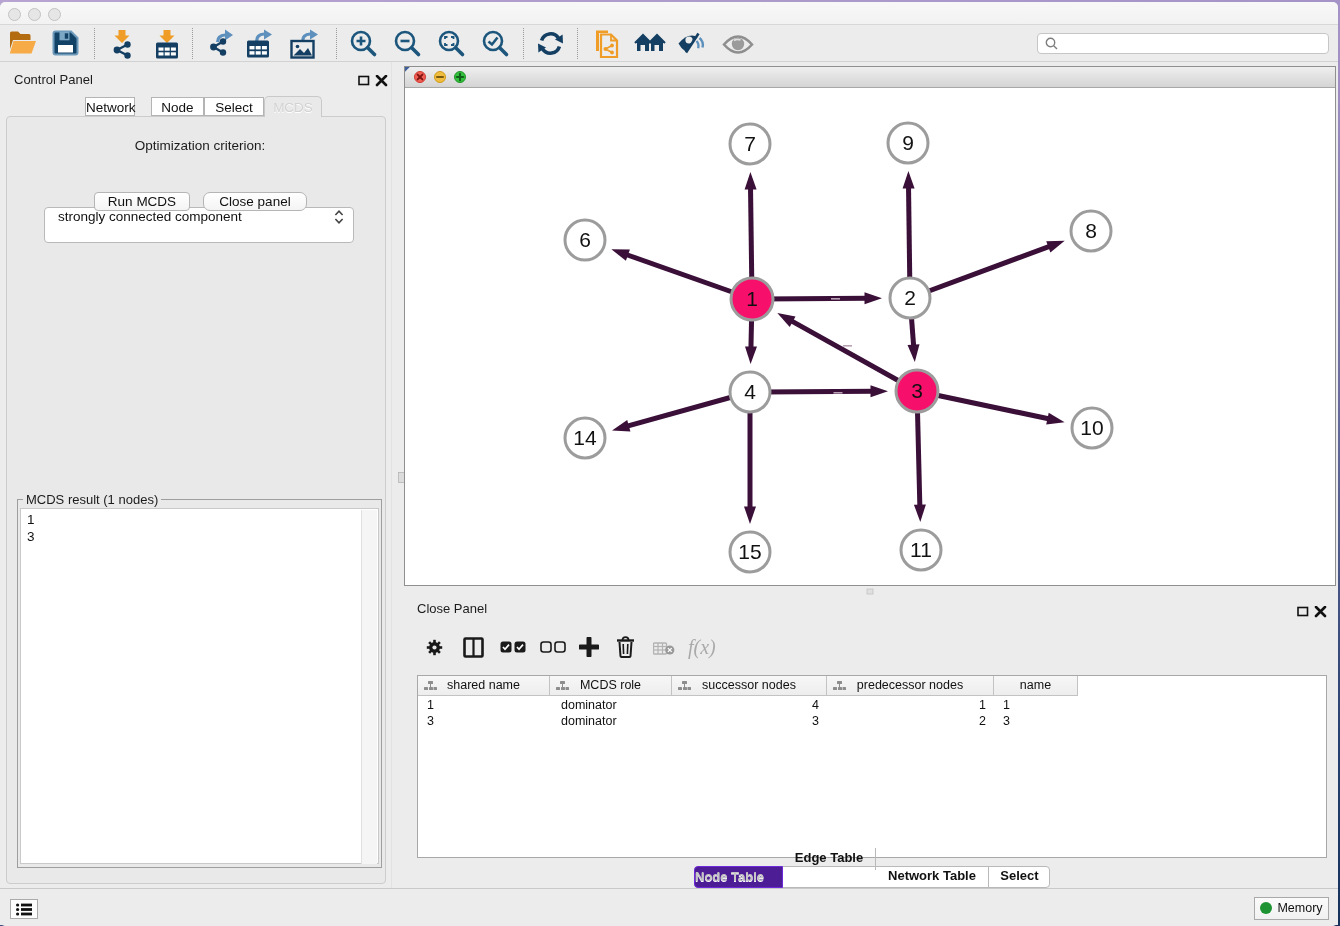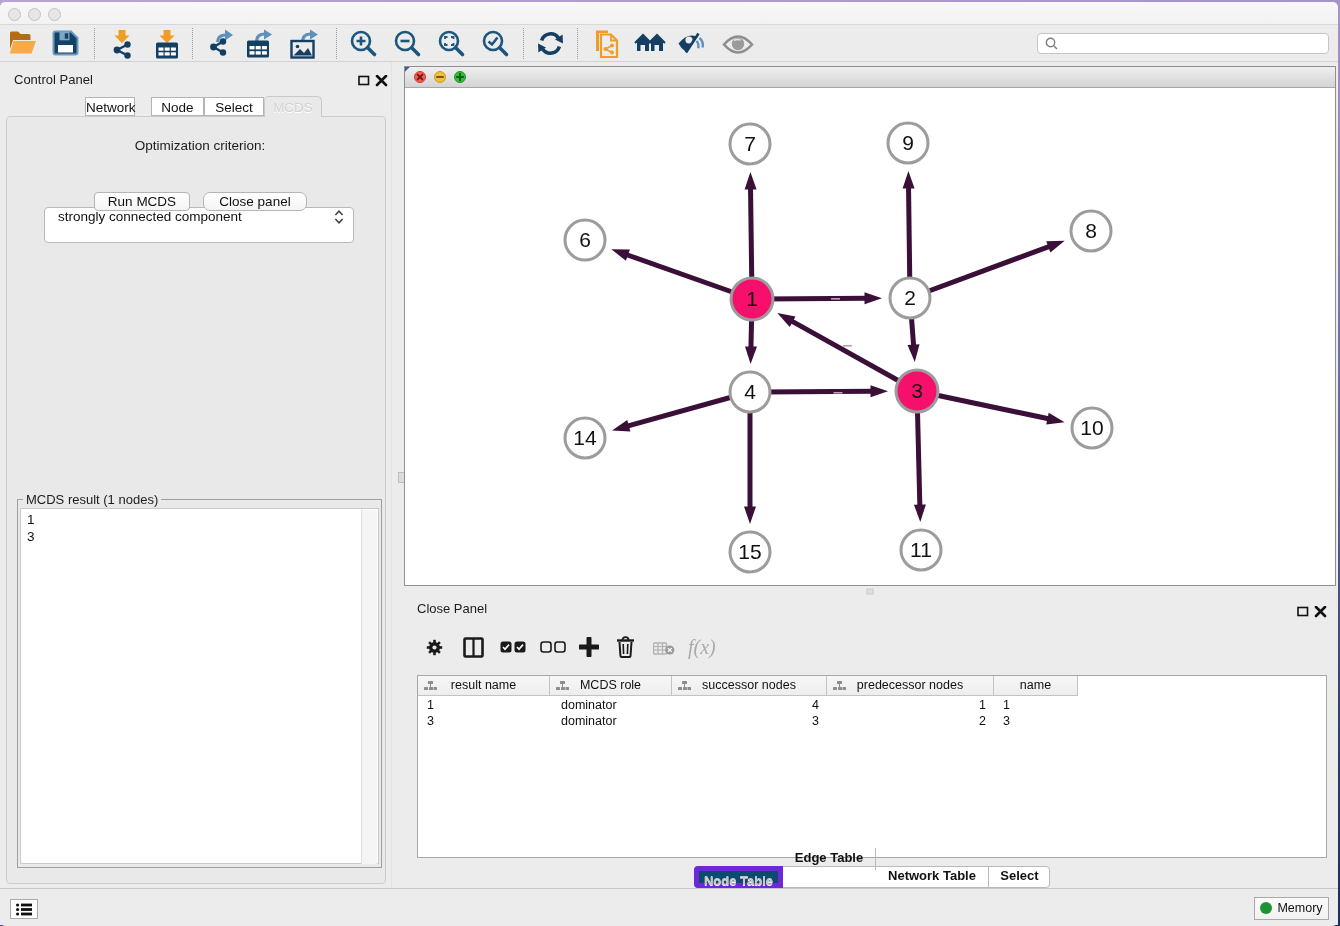--- a/index.html
+++ b/index.html
@@ -394,21 +394,21 @@
   <line x1="0.5" y1="8" x2="13.5" y2="8" stroke="#b3b3b3" stroke-width="1.2"></line>
   <line x1="5" y1="1" x2="5" y2="12" stroke="#b3b3b3" stroke-width="1.2"></line>
   <line x1="9.5" y1="1" x2="9.5" y2="12" stroke="#b3b3b3" stroke-width="1.2"></line>
   <circle cx="16.8" cy="8" r="4.6" fill="#9a9a9a"></circle>
   <path d="M14.9 6.1 L18.7 9.9 M18.7 6.1 L14.9 9.9" stroke="#fff" stroke-width="1.3"></path>
 </svg>
 
 <div class="abs" style="left:688px;top:636px;font-family:'Liberation Serif',serif;font-style:italic;font-size:20px;color:#aaaaaa;">f(x)</div>
 </div>
 <div id="tp-table">
-  <div class="th" style="left:0;width:132px;">result name</div>
+  <div class="th" style="left:0;width:132px;">shared name</div>
   <div class="th" style="left:132px;width:122px;">MCDS role</div>
   <div class="th" style="left:254px;width:155px;">successor nodes</div>
   <div class="th" style="left:409px;width:167px;">predecessor nodes</div>
   <div class="th" style="left:576px;width:84px;">name</div>
   <div class="th-b" style="width:660px;"></div>
   <svg class="abs" style="left:6px;top:5px" width="13" height="10" viewBox="0 0 13 10">
     <g fill="#8d8d8d">
         <rect x="4" y="0" width="5" height="3" rx="0.5"></rect>
         <rect x="0" y="6" width="4" height="3" rx="0.5"></rect>
         <rect x="5" y="6" width="4" height="3" rx="0.5"></rect>
@@ -448,21 +448,21 @@
   <div class="td" style="left:254px;top:21px;width:147px;text-align:right;">4</div>
   <div class="td" style="left:409px;top:21px;width:159px;text-align:right;">1</div>
   <div class="td" style="left:585px;top:21px;">1</div>
   <div class="td" style="left:9px;top:37px;">3</div>
   <div class="td" style="left:143px;top:37px;">dominator</div>
   <div class="td" style="left:254px;top:37px;width:147px;text-align:right;">3</div>
   <div class="td" style="left:409px;top:37px;width:159px;text-align:right;">2</div>
   <div class="td" style="left:585px;top:37px;">3</div>
 </div>
 <div class="abs" style="left:694px;top:866px;width:356px;height:22px;background:#fff;border:1px solid #b9b9b9;border-radius:4px;box-sizing:border-box;"></div>
-<div class="abs" style="left:694px;top:866px;width:89px;height:22px;background:#0c4a6e;border:5px solid #6d28d9;border-radius:4px 0 0 4px;box-sizing:border-box;font-size:13px;font-weight:bold;color:#c4c4c4;text-shadow:0 1px 0 #fff;text-align:center;line-height:20px;">Node Table</div>
+<div class="abs" style="left:694px;top:866px;width:89px;height:22px;background:#4c1d95;border:1px solid #6d28d9;border-radius:4px 0 0 4px;box-sizing:border-box;font-size:13px;font-weight:bold;color:#c4c4c4;text-shadow:0 1px 0 #fff;text-align:left;line-height:20px;">Node Table</div>
 <div class="abs" style="left:783px;top:848px;width:93px;height:22px;border-right:1px solid #b9b9b9;box-sizing:border-box;font-size:13px;font-weight:bold;color:#111;text-align:center;line-height:20px;">Edge Table</div>
 <div class="abs" style="left:876px;top:866px;width:113px;height:40px;border-right:1px solid #b9b9b9;box-sizing:border-box;font-size:13px;font-weight:bold;color:#111;text-align:center;line-height:20px;">Network Table</div>
 <div class="abs" style="left:989px;top:866px;width:61px;height:22px;box-sizing:border-box;font-size:13px;font-weight:bold;color:#111;text-align:center;line-height:20px;">Select</div>
 
 <div id="statusbar"></div>
 <div id="listbtn">
   <svg width="16" height="13" viewBox="0 0 16 13" style="position:absolute;left:5px;top:3px">
     <circle cx="1.6" cy="2" r="1.6" fill="#111"></circle>
       <rect x="5" y="0.6" width="11" height="2.8" fill="#111"></rect>
     <circle cx="1.6" cy="6.5" r="1.6" fill="#111"></circle>

